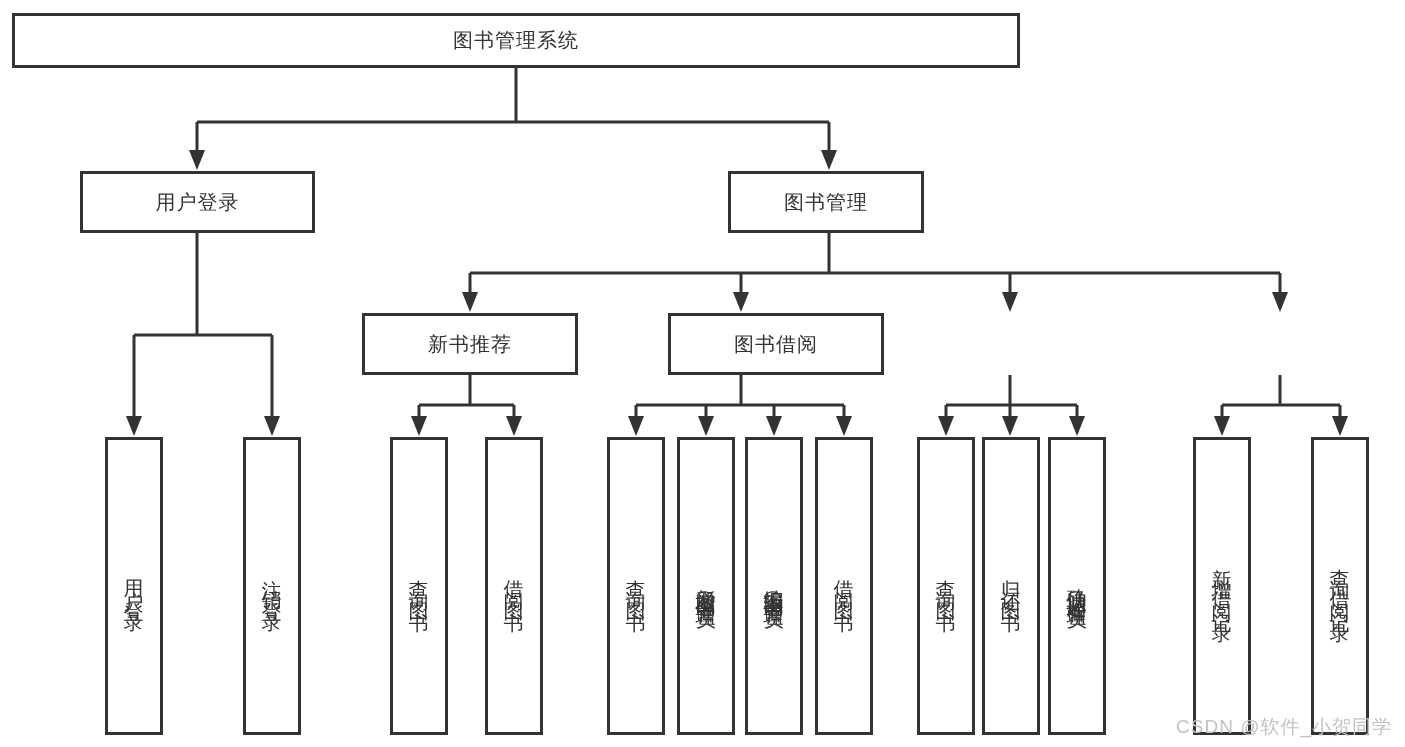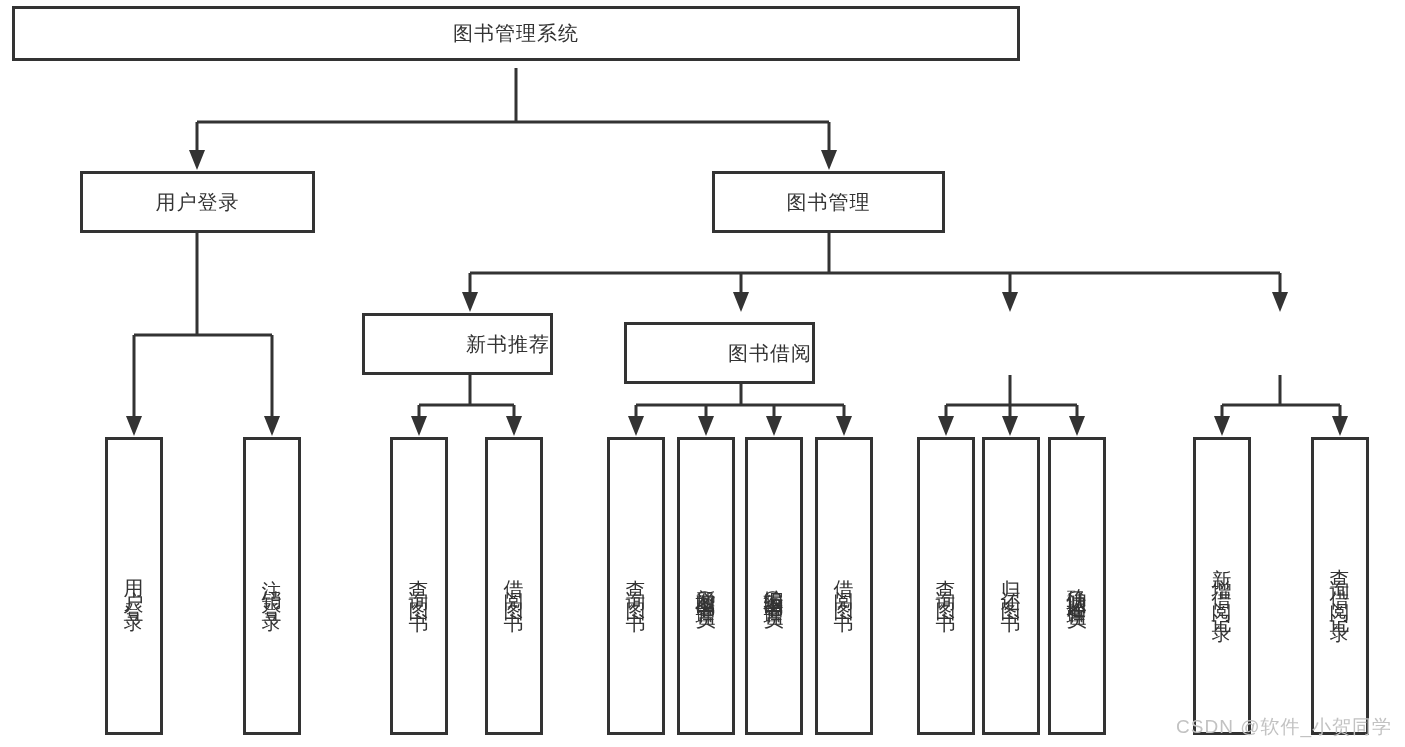--- a/index.html
+++ b/index.html
@@ -41,29 +41,29 @@
     border: 3px solid var(--line);
     background: var(--background);
     display: flex;
     align-items: center;
     justify-content: center;
     color: var(--text);
     font-size: 20px;
     letter-spacing: 1px;
   }
 
-  .box.root  { left: 12px;  top: 6px;  width: 1008px; height: 55px; }
+  .box.root  { left: 12px;  top: 13px;  width: 1008px; height: 55px; }
 
   .box.lvl2  { top: 171px; height: 62px; }
   .box.lvl2.b0 { left: 80px;  width: 235px; }
-  .box.lvl2.b1 { left: 712px; width: 233px; }
-
-  .box.lvl3  { top: 313px; height: 62px; width: 191px; justify-content: flex-end; }
+  .box.lvl2.b1 { left: 728px; width: 196px; }
+
+  .box.lvl3  { top: 313px; height: 62px; width: 216px; }
   .box.lvl3.g0 { left: 362px; }
-  .box.lvl3.g1 { left: 624px; margin-top: 9px; }
+  .box.lvl3.g1 { left: 668px; }
   .box.lvl3.g2 { left: 902px; }
   .box.lvl3.g3 { left: 1172px; }
 
   .box.leaf {
     top: 437px;
     width: 58px;
     height: 298px;
   }
   .vtext {
     writing-mode: vertical-rl;

